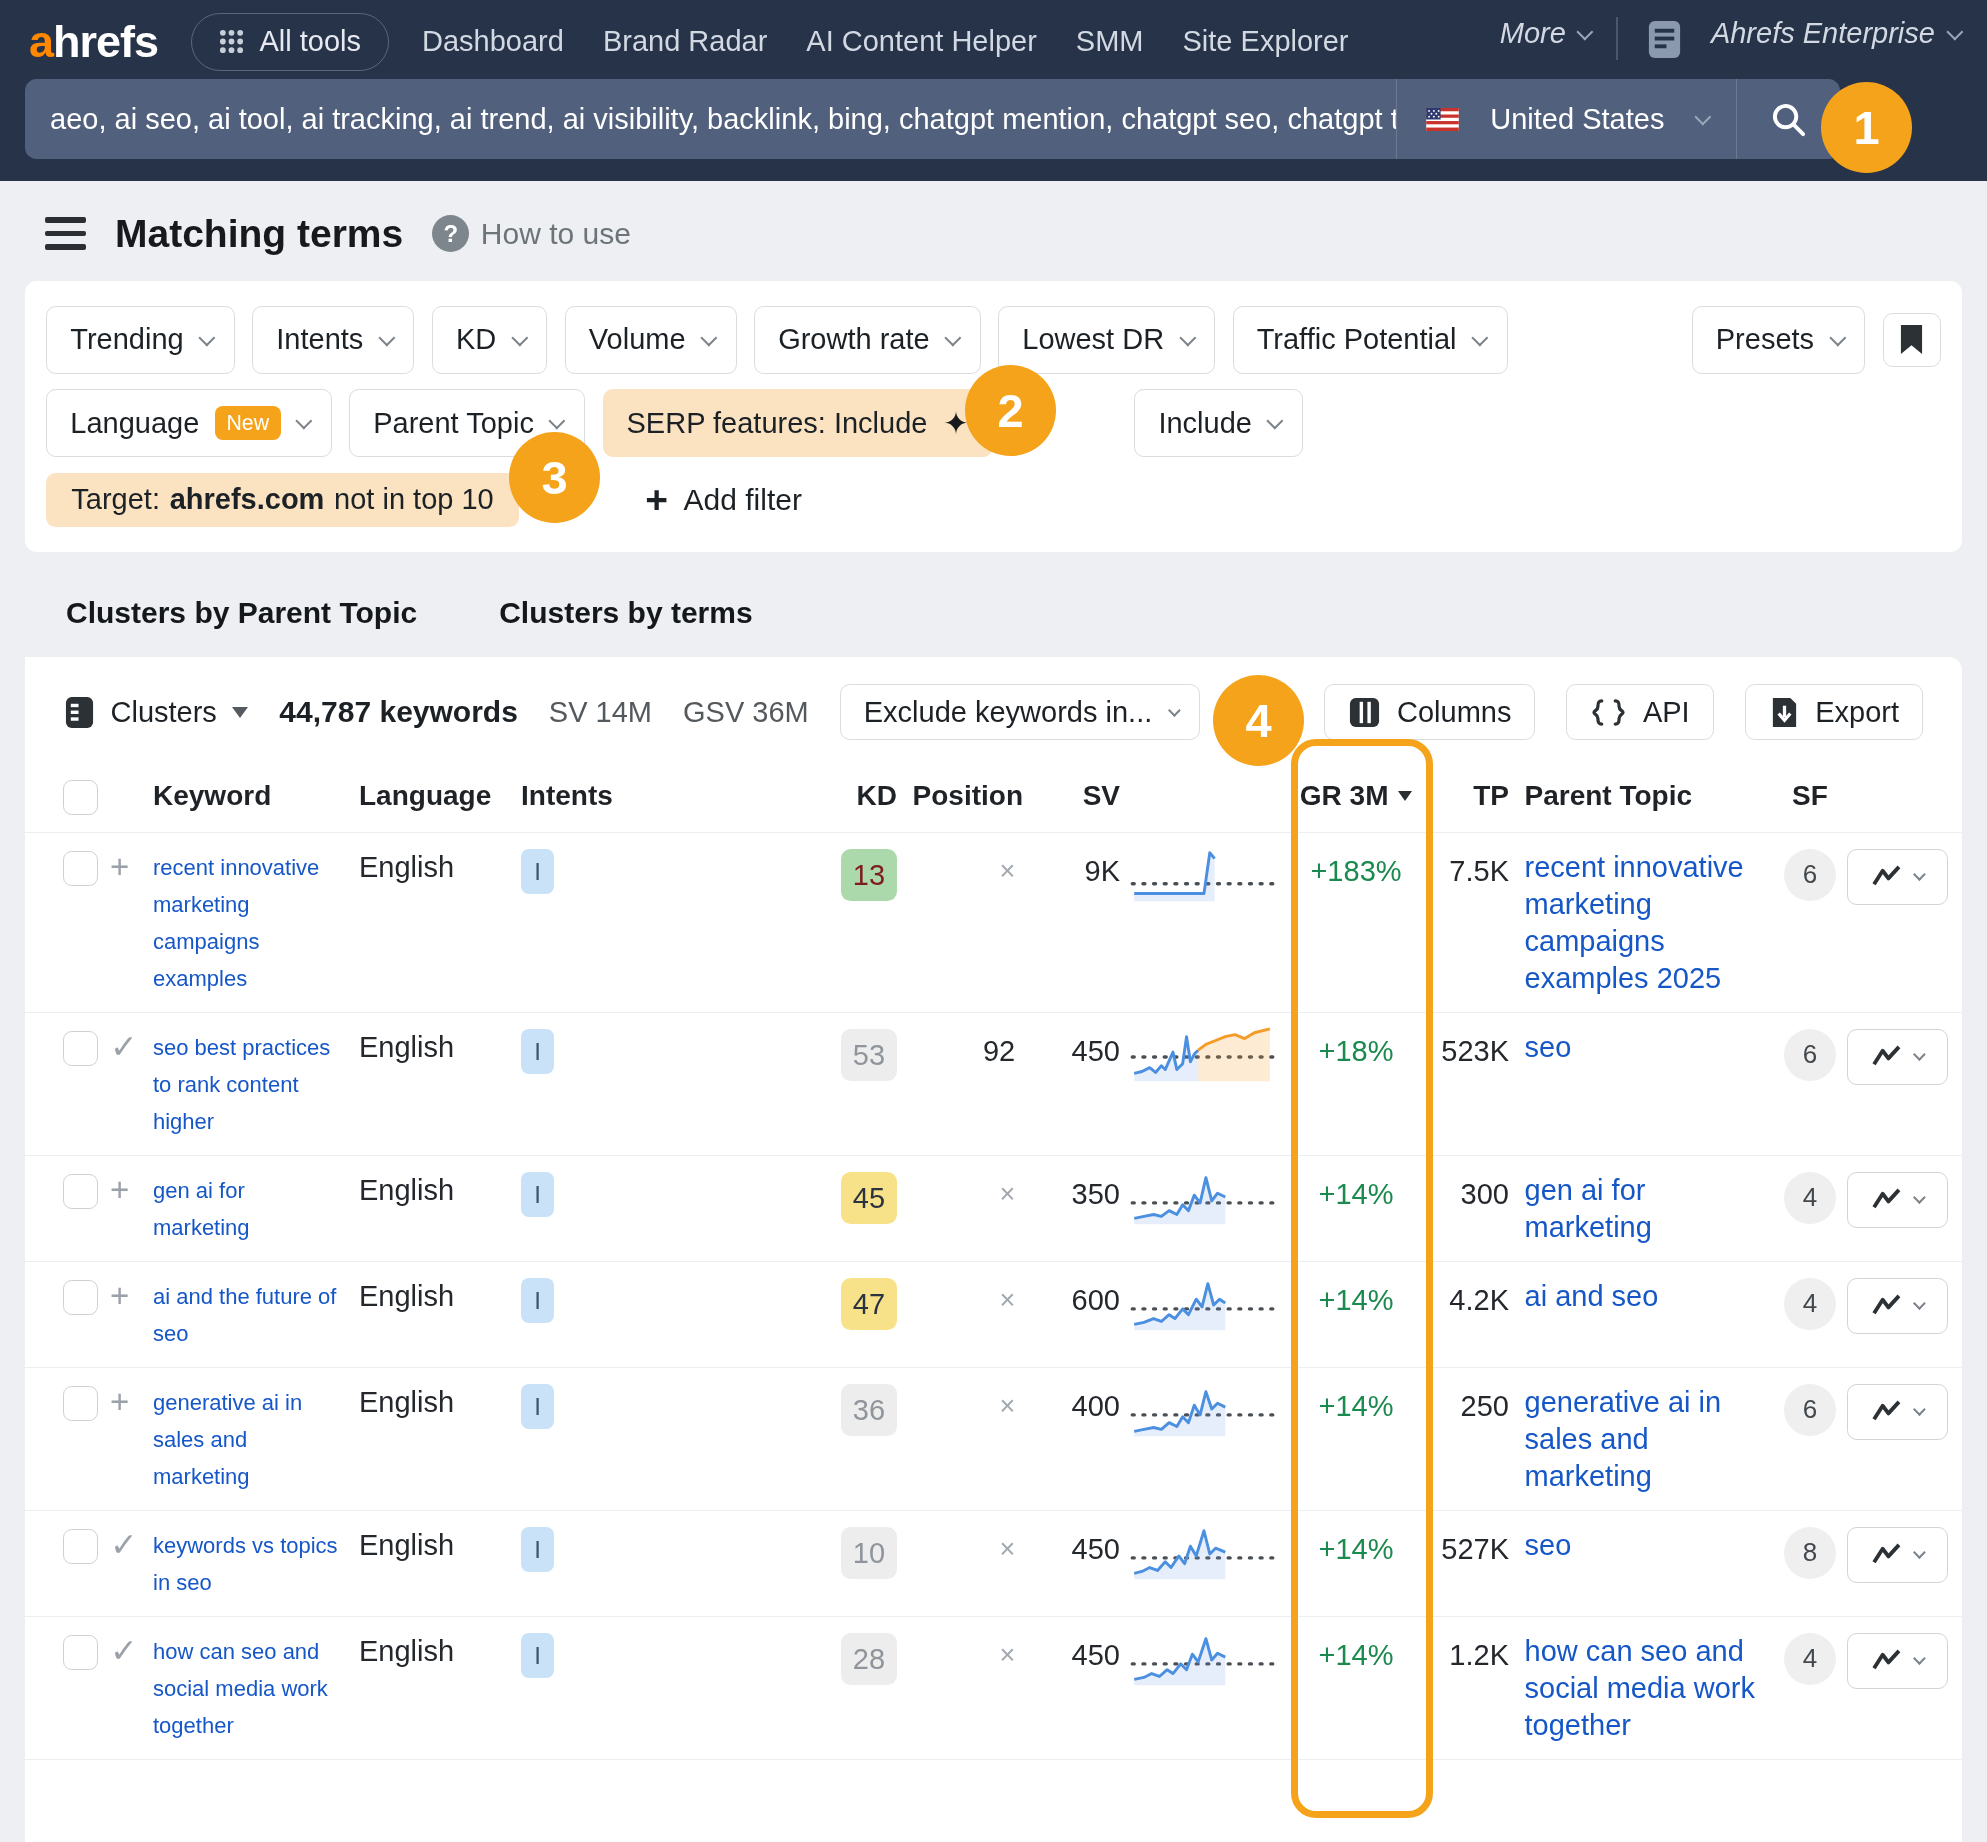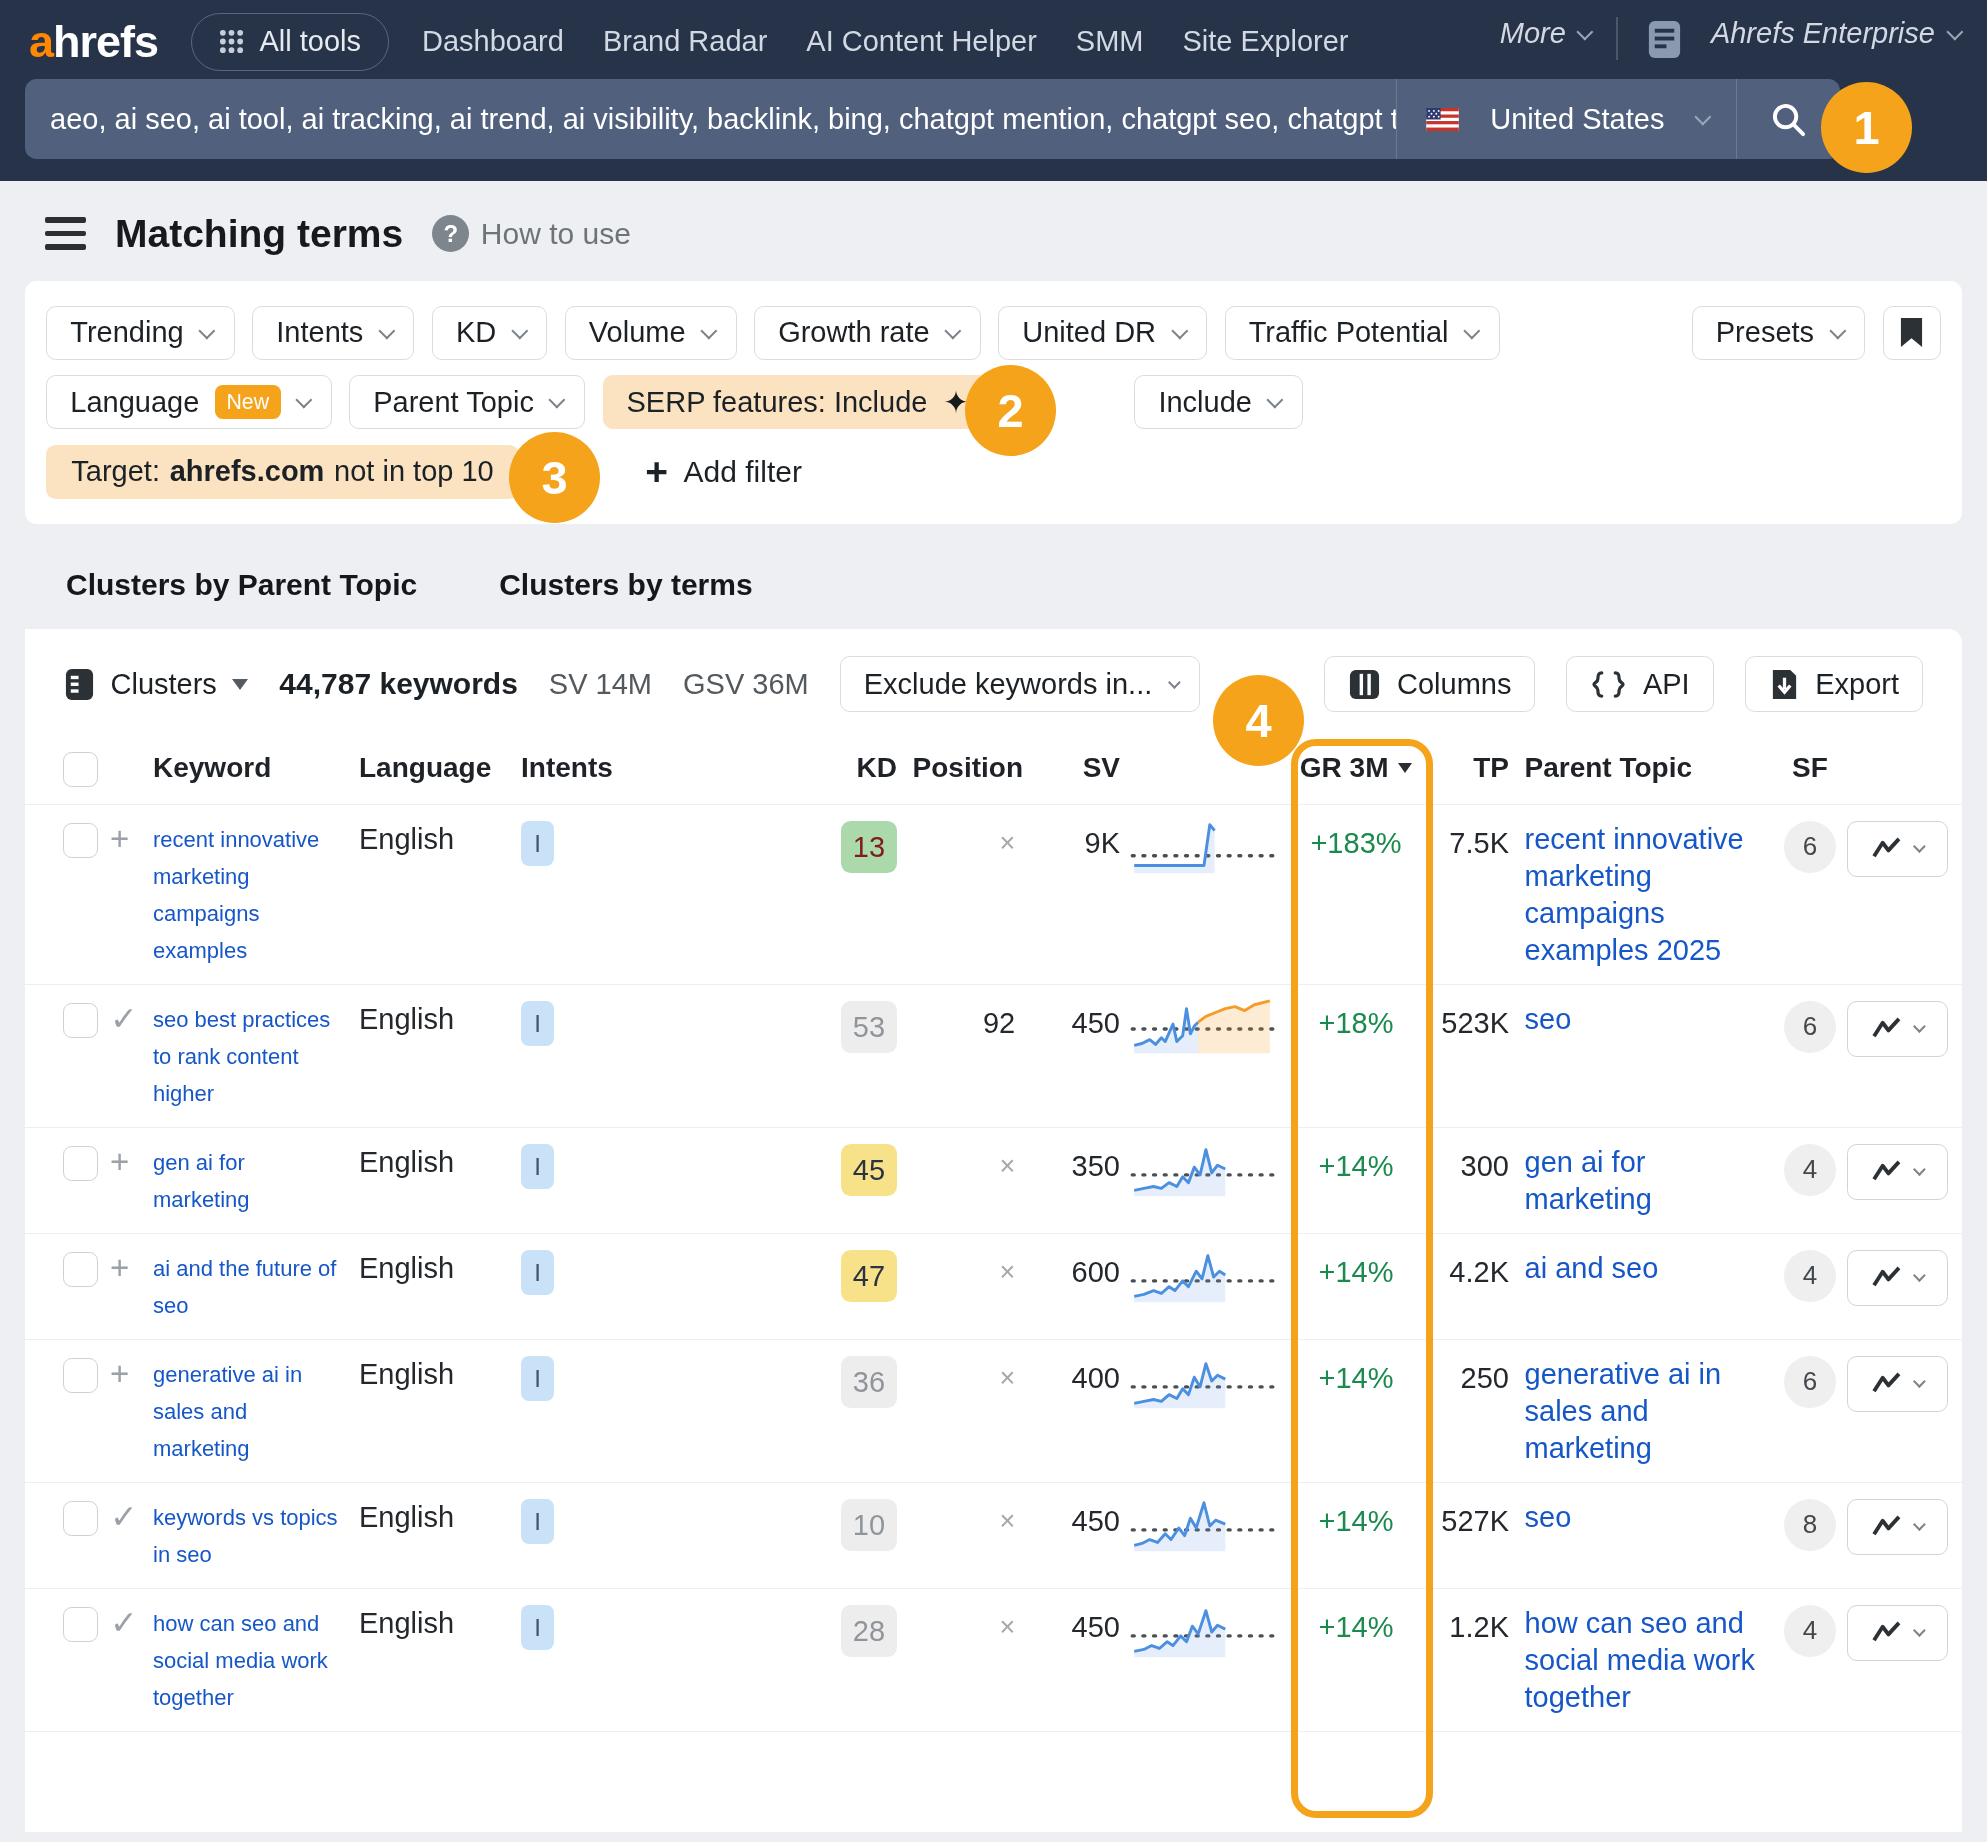--- a/index.html
+++ b/index.html
@@ -48,21 +48,21 @@
   .report-title{font-size:39px;font-weight:bold;color:#17191C;}
   .howto{display:flex;align-items:center;gap:11.6px;color:#6D7479;font-size:30px;cursor:pointer;}
   .qicon{width:37px;height:37px;border-radius:50%;background:#7E868D;color:#fff;font-size:24px;font-weight:bold;
     display:inline-flex;align-items:center;justify-content:center;}
 
   
   .filters-card{margin:25px 25px 0;background:#fff;border-radius:11.6px;padding:25px 21.3px;position:relative;}
   .frow{display:flex;align-items:center;gap:17.5px;}
   .frow + .frow{margin-top:15.5px;}
   .fgroup{display:flex;align-items:center;gap:17.5px;}
-  .fbtn{display:inline-flex;align-items:center;gap:15.5px;height:54px;padding:9px 23px;background:#fff;
+  .fbtn{display:inline-flex;align-items:center;gap:15.5px;height:68px;padding:9px 23px;background:#fff;
     border:1.9px solid var(--border);border-radius:9.7px;font-size:29px;color:var(--ink);cursor:pointer;font-family:inherit;}
   .fbtn.peach{background:#FBE3C2;border-color:#FBE3C2;}
   .fchip{display:inline-flex;align-items:center;gap:9.7px;height:54px;padding:0 25px;background:#FBE3C2;
     border-radius:9.7px;font-size:29px;color:var(--ink);cursor:pointer;}
   .newbadge{background:var(--accent);color:#fff;font-size:21.3px;border-radius:7.8px;padding:4.9px 11.6px;}
   .sparkle{font-size:31px;color:#17191C;line-height:1;}
   .spacer{flex:1;}
   .icon-btn{width:58px;height:54px;display:inline-flex;align-items:center;justify-content:center;background:#fff;
     border:1.9px solid var(--border);border-radius:9.7px;cursor:pointer;}
   .addfilter{display:inline-flex;align-items:center;gap:15.5px;margin-left:109px;background:transparent;border:none;
@@ -250,21 +250,21 @@
           </button>
           <button class="fbtn">
             <span>Volume</span>
             <span class="chev dark"></span>
           </button>
           <button class="fbtn">
             <span>Growth rate</span>
             <span class="chev dark"></span>
           </button>
           <button class="fbtn">
-            <span>United DR</span>
+            <span>Lowest DR</span>
             <span class="chev dark"></span>
           </button>
           <button class="fbtn">
             <span>Traffic Potential</span>
             <span class="chev dark"></span>
           </button>
         </div>
       <div class="spacer"></div>
       <button class="fbtn">
           <span>Presets</span>

